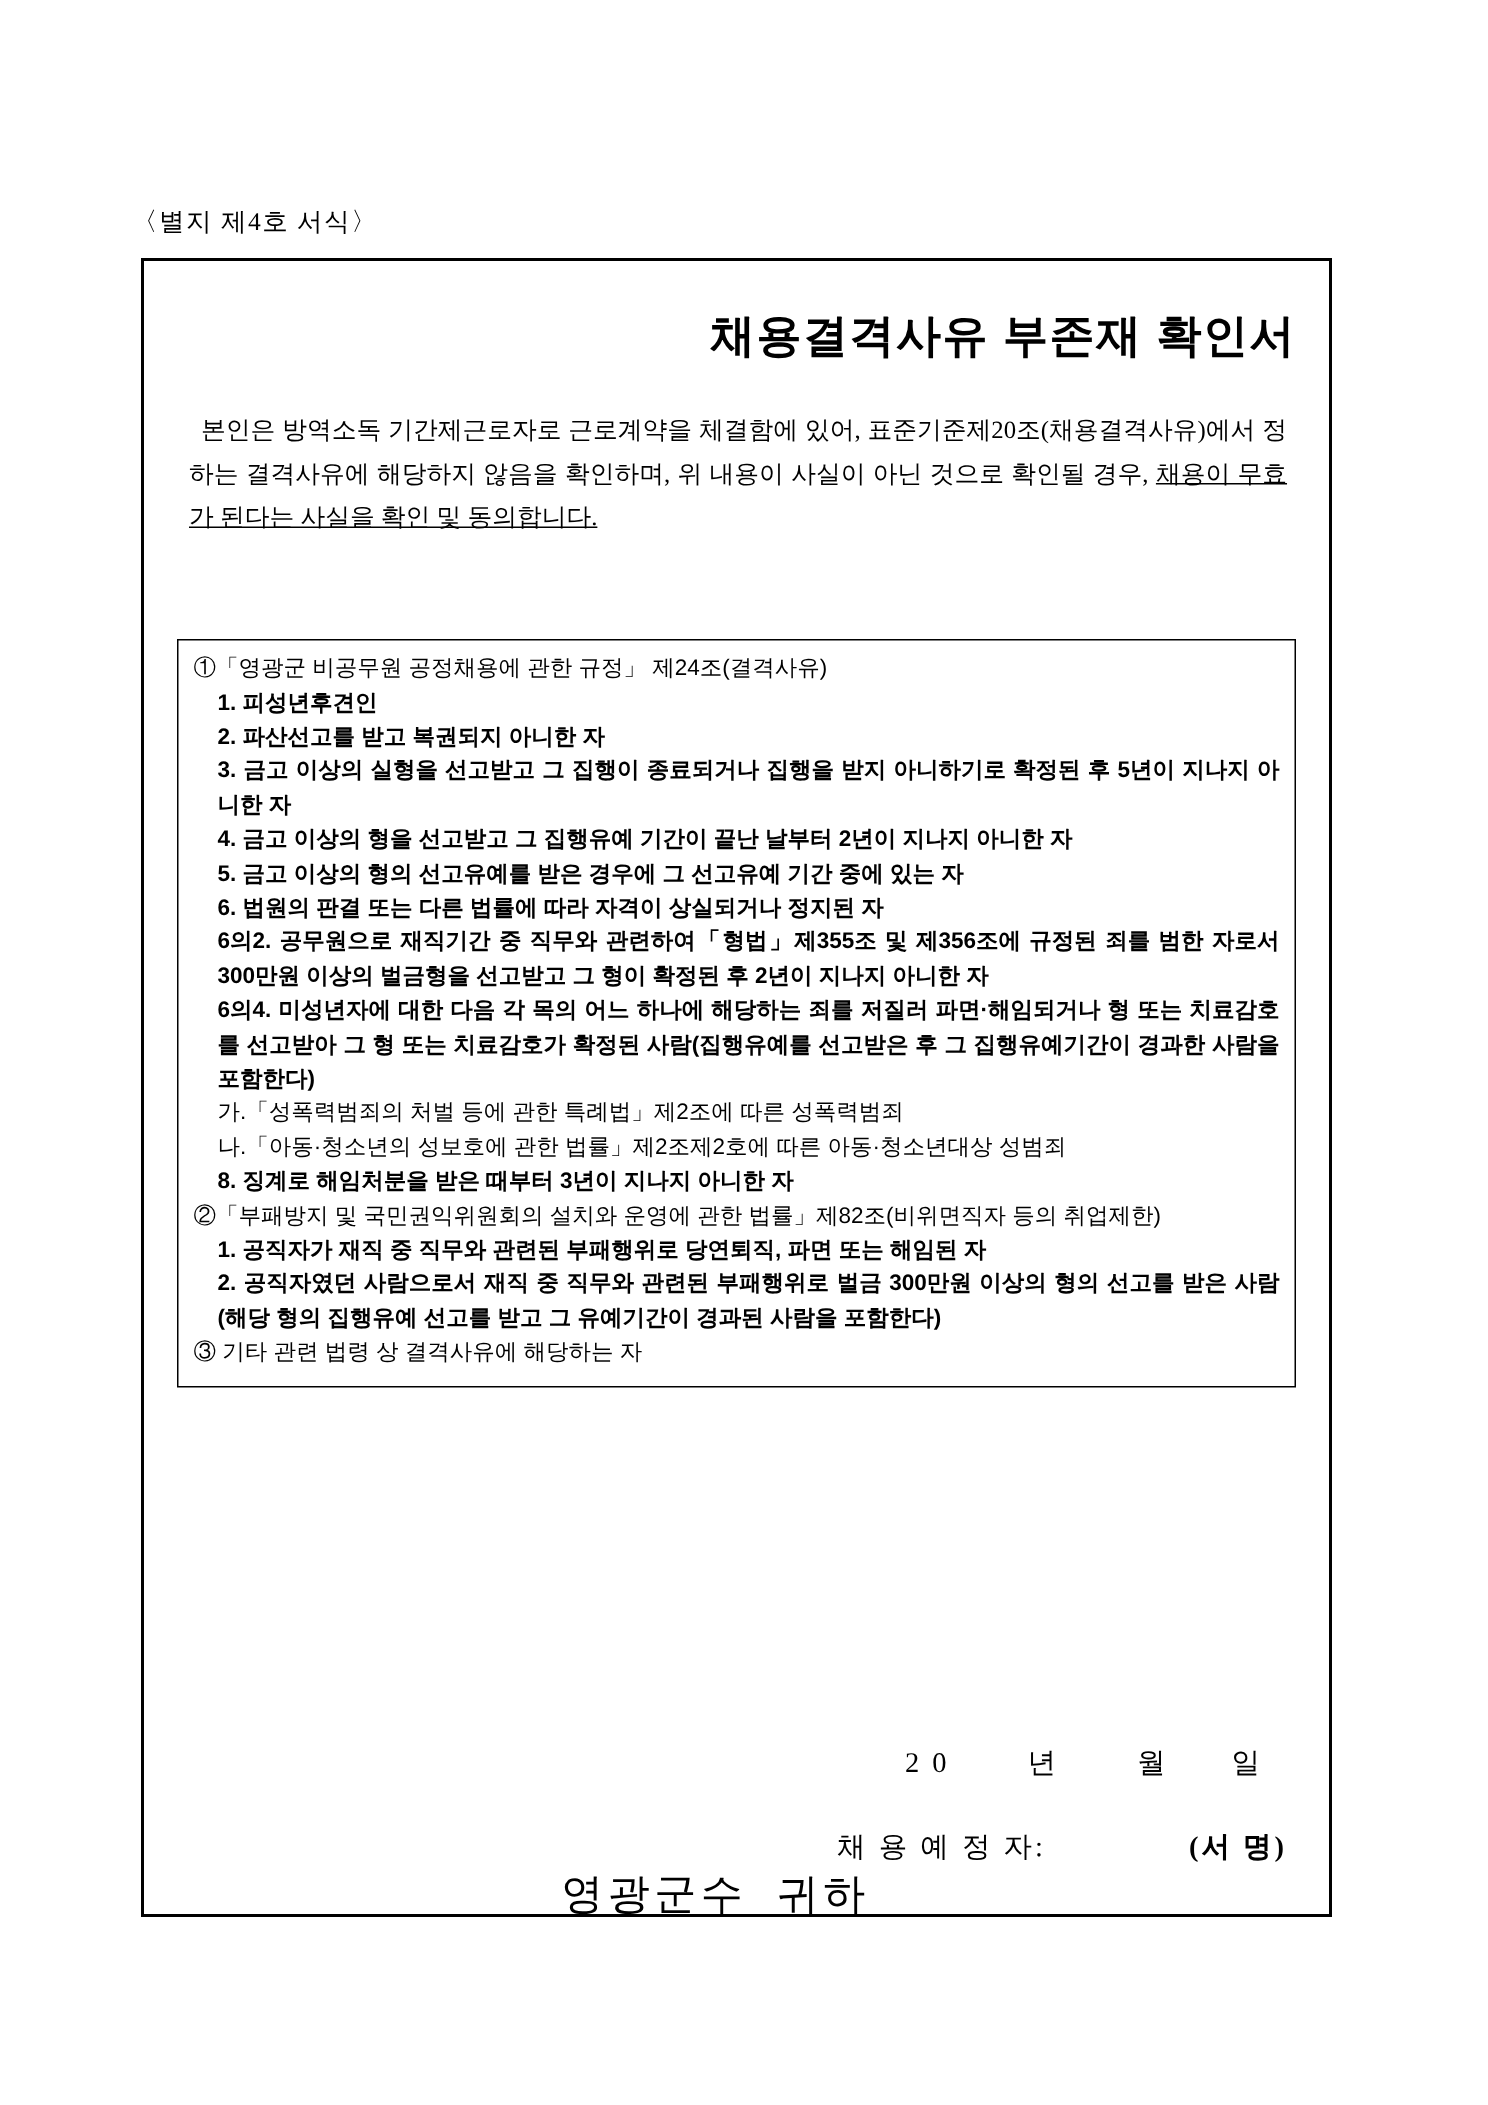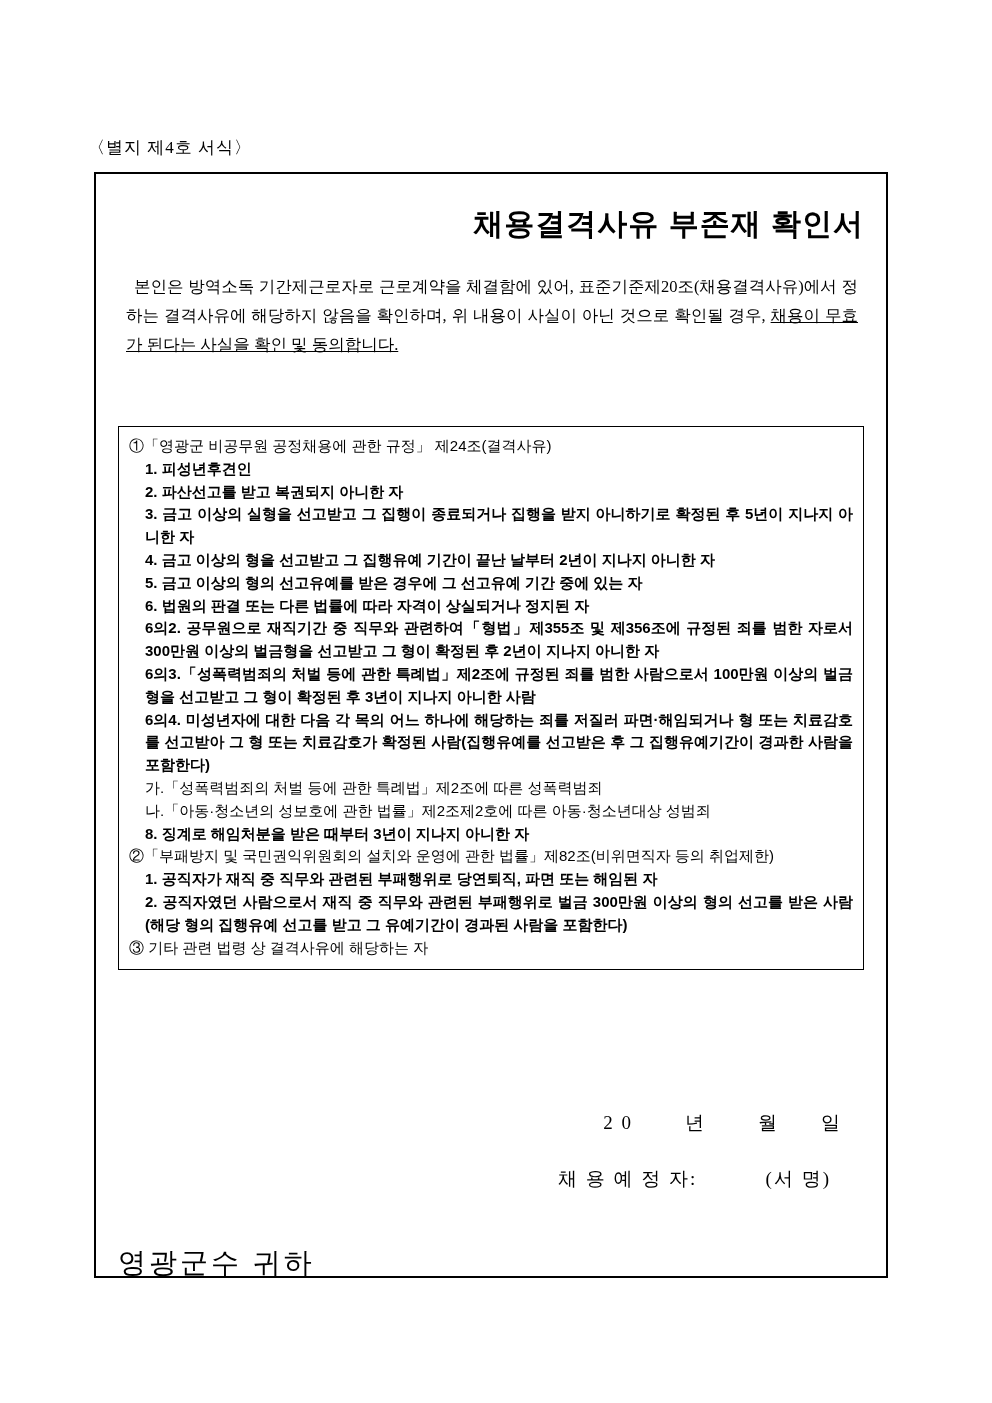--- a/index.html
+++ b/index.html
@@ -104,31 +104,31 @@
   .signer-line {
     margin-top: 30px;
     font-size: 19px;
     letter-spacing: 2px;
     padding-left: 440px;
     font-family: "Liberation Serif", serif;
     position: relative;
   }
   .signer-line .sign-mark {
     position: absolute;
-    right: 33px;
+    right: 6px;
     top: 0;
+    font-weight: bold;
   }
   .addressee {
-    margin-top: 52px;
-    text-align: left;
+    text-align: center;
     font-size: 28px;
     letter-spacing: 3px;
     padding-right: 28px;
     padding-bottom: 6px;
-    font-family: Liberation Sans, sans-serif;
+    font-family: Liberation Mono, monospace;
   }
 </style>
 </head>
 <body>
 
 <div class="page">
 
   <div class="form-tag">〈별지 제4호 서식〉</div>
 
   <div class="doc-border">
@@ -142,21 +142,20 @@
 
       <div class="clause-box">
         <div class="clause-line lvl0">①「영광군 비공무원 공정채용에 관한 규정」 제24조(결격사유)</div>
         <div class="clause-line lvl1">1. 피성년후견인</div>
         <div class="clause-line lvl1">2. 파산선고를 받고 복권되지 아니한 자</div>
         <div class="clause-line lvl1">3. 금고 이상의 실형을 선고받고 그 집행이 종료되거나 집행을 받지 아니하기로 확정된 후 5년이 지나지 아니한 자</div>
         <div class="clause-line lvl1">4. 금고 이상의 형을 선고받고 그 집행유예 기간이 끝난 날부터 2년이 지나지 아니한 자</div>
         <div class="clause-line lvl1">5. 금고 이상의 형의 선고유예를 받은 경우에 그 선고유예 기간 중에 있는 자</div>
         <div class="clause-line lvl1">6. 법원의 판결 또는 다른 법률에 따라 자격이 상실되거나 정지된 자</div>
         <div class="clause-line lvl1">6의2. 공무원으로 재직기간 중 직무와 관련하여「형법」제355조 및 제356조에 규정된 죄를 범한 자로서 300만원 이상의 벌금형을 선고받고 그 형이 확정된 후 2년이 지나지 아니한 자</div>
-        <div class="clause-line lvl1">6의3.「성폭력범죄의 처벌 등에 관한 특례법」제2조에 규정된 죄를 범한 사람으로서 100만원 이상의 벌금형을 선고받고 그 형이 확정된 후 3년이 지나지 아니한 사람</div>
         <div class="clause-line lvl1">6의4. 미성년자에 대한 다음 각 목의 어느 하나에 해당하는 죄를 저질러 파면·해임되거나 형 또는 치료감호를 선고받아 그 형 또는 치료감호가 확정된 사람(집행유예를 선고받은 후 그 집행유예기간이 경과한 사람을 포함한다)</div>
         <div class="clause-line lvl2">가.「성폭력범죄의 처벌 등에 관한 특례법」제2조에 따른 성폭력범죄</div>
         <div class="clause-line lvl2">나.「아동·청소년의 성보호에 관한 법률」제2조제2호에 따른 아동·청소년대상 성범죄</div>
         <div class="clause-line lvl1">8. 징계로 해임처분을 받은 때부터 3년이 지나지 아니한 자</div>
         <div class="clause-line lvl0">②「부패방지 및 국민권익위원회의 설치와 운영에 관한 법률」제82조(비위면직자 등의 취업제한)</div>
         <div class="clause-line lvl1">1. 공직자가 재직 중 직무와 관련된 부패행위로 당연퇴직, 파면 또는 해임된 자</div>
         <div class="clause-line lvl1">2. 공직자였던 사람으로서 재직 중 직무와 관련된 부패행위로 벌금 300만원 이상의 형의 선고를 받은 사람(해당 형의 집행유예 선고를 받고 그 유예기간이 경과된 사람을 포함한다)</div>
         <div class="clause-line lvl0">③ 기타 관련 법령 상 결격사유에 해당하는 자</div>
       </div>
 

